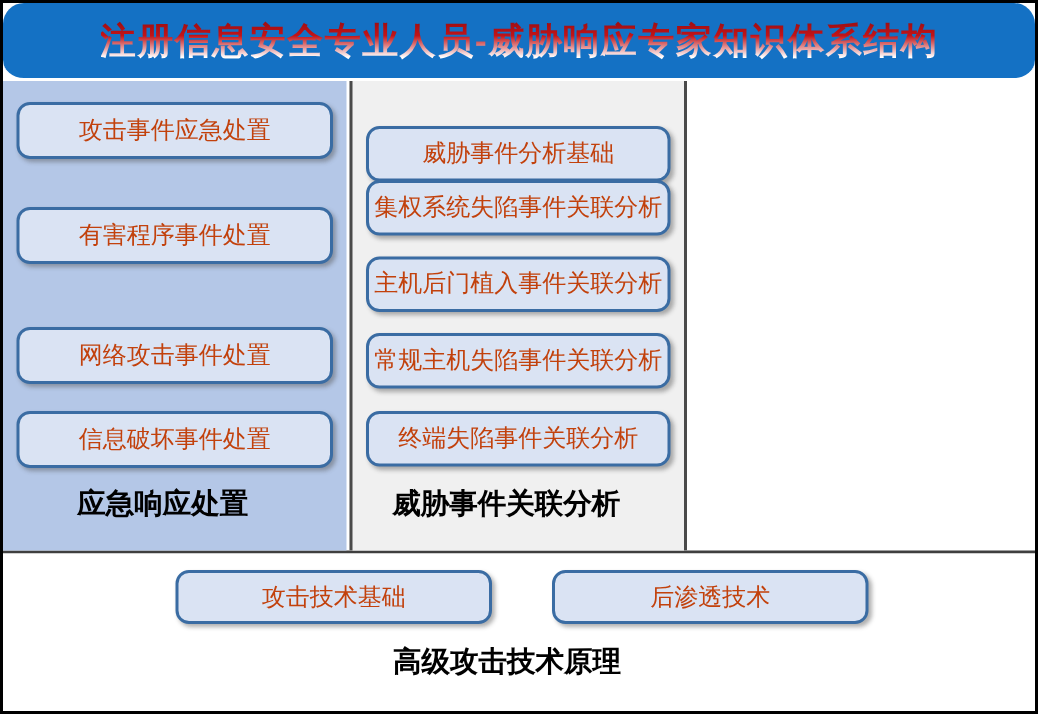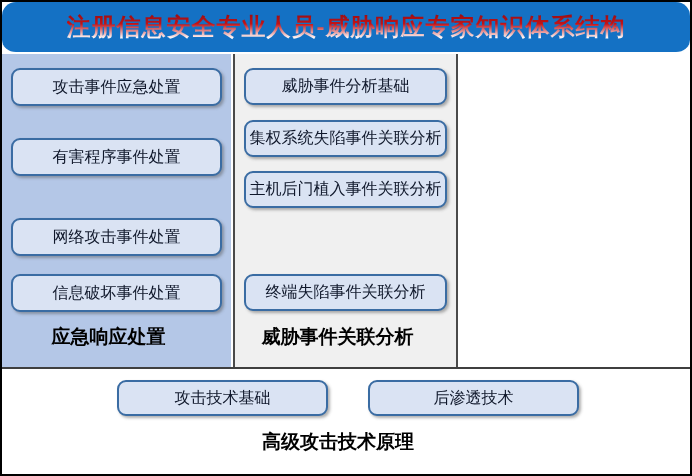--- a/index.html
+++ b/index.html
@@ -65,32 +65,32 @@
     right: 9px;
     height: 38px;
     background: #dae3f3;
     border: 2px solid #3a6ca3;
     border-radius: 9px;
     box-shadow: 2px 2px 3px rgba(80, 80, 80, 0.45);
     display: flex;
     align-items: center;
     justify-content: center;
     font-size: 16px;
-    color: #0f172a;
+    color: #c2410c;
     white-space: nowrap;
     box-sizing: border-box;
   }
   .panel-mid .box { height: 37px; }
 
   .panel-left  .b0 { top: 14px; }
   .panel-left  .b1 { top: 84px; }
   .panel-left  .b2 { top: 164px; }
   .panel-left  .b3 { top: 220px; }
 
-  .panel-mid   .b0 { top: 14px; }
+  .panel-mid   .b0 { top: 30px; }
   .panel-mid   .b1 { top: 66px; }
   .panel-mid   .b2 { top: 117px; }
   .panel-mid   .b3 { top: 168px; }
   .panel-mid   .b4 { top: 220px; }
 
   .panel-right .b0 { top: 14px; }
   .panel-right .b1 { top: 117px; }
   .panel-right .b2 { top: 220px; }
 
   .panel-label {
@@ -139,20 +139,21 @@
       <div class="box b1">有害程序事件处置</div>
       <div class="box b2">网络攻击事件处置</div>
       <div class="box b3">信息破坏事件处置</div>
       <div class="panel-label">应急响应处置</div>
     </section>
 
     <section class="panel panel-mid">
       <div class="box b0">威胁事件分析基础</div>
       <div class="box b1">集权系统失陷事件关联分析</div>
       <div class="box b2">主机后门植入事件关联分析</div>
+      <div class="box b3">常规主机失陷事件关联分析</div>
       <div class="box b4">终端失陷事件关联分析</div>
       <div class="panel-label">威胁事件关联分析</div>
     </section>
 
 
   </div>
 
   <div class="bottom">
     <div class="box bb0">攻击技术基础</div>
     <div class="box bb1">后渗透技术</div>

